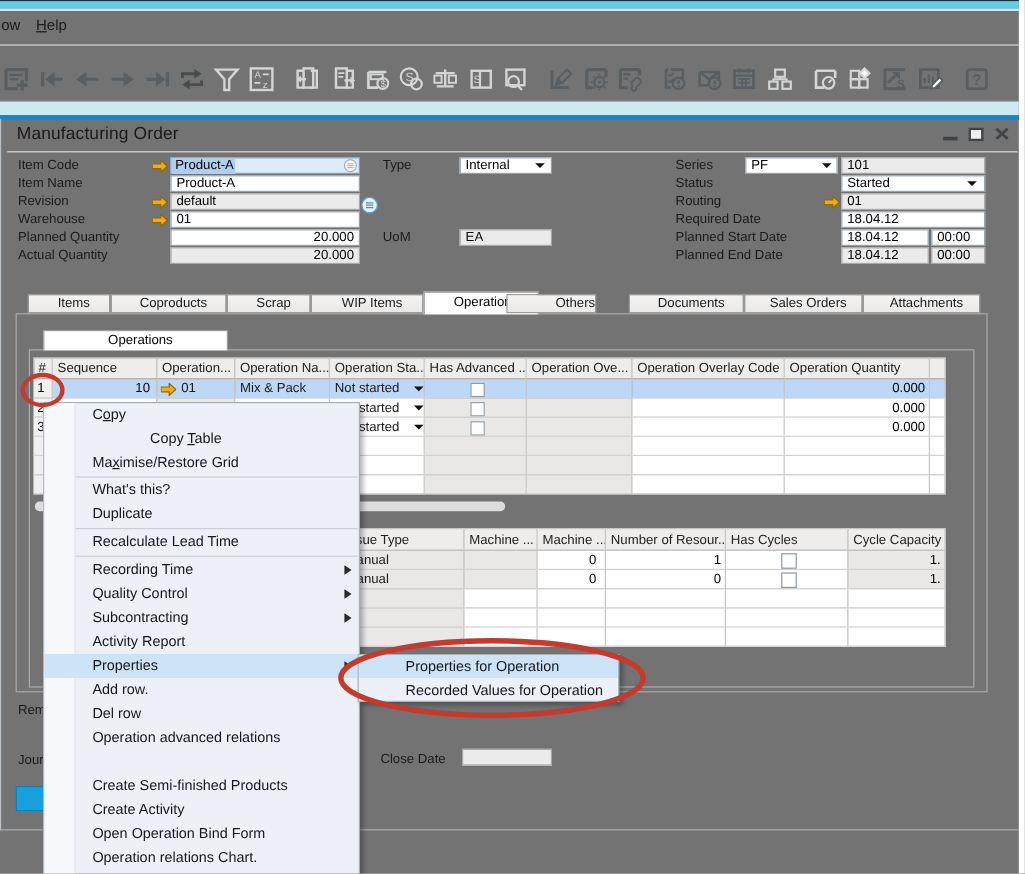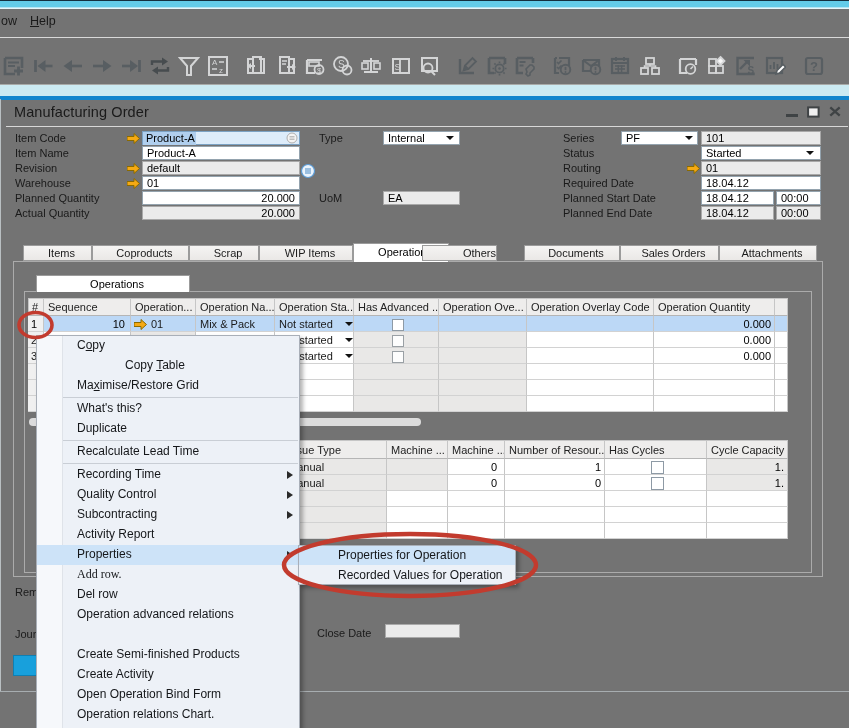--- a/index.html
+++ b/index.html
@@ -401,21 +401,21 @@
 <div style="position:absolute;left:77px;top:401px;font-size:12px;color:#15171a;white-space:pre;line-height:14px;">What's this?</div>
 <div style="position:absolute;left:77px;top:421px;font-size:12px;color:#15171a;white-space:pre;line-height:14px;">Duplicate</div>
 <div style="position:absolute;left:63px;top:440px;width:235px;height:1px;background:#c9ced5;"></div>
 <div style="position:absolute;left:77px;top:444px;font-size:12px;color:#15171a;white-space:pre;line-height:14px;">Recalculate Lead Time</div>
 <div style="position:absolute;left:63px;top:463px;width:235px;height:1px;background:#c9ced5;"></div>
 <div style="position:absolute;left:77px;top:467px;font-size:12px;color:#15171a;white-space:pre;line-height:14px;">Recording Time</div>
 <div style="position:absolute;left:77px;top:487px;font-size:12px;color:#15171a;white-space:pre;line-height:14px;">Quality Control</div>
 <div style="position:absolute;left:77px;top:507px;font-size:12px;color:#15171a;white-space:pre;line-height:14px;">Subcontracting</div>
 <div style="position:absolute;left:77px;top:527px;font-size:12px;color:#15171a;white-space:pre;line-height:14px;">Activity Report</div>
 <div style="position:absolute;left:77px;top:547px;font-size:12px;color:#15171a;white-space:pre;line-height:14px;">Properties</div>
-<div style="position:absolute;left:77px;top:567px;font-size:12px;color:#15171a;white-space:pre;line-height:14px;font-family:Liberation Serif, serif;">Add row.</div>
+<div style="position:absolute;left:77px;top:567px;font-size:12px;color:#15171a;white-space:pre;line-height:14px;">Add row.</div>
 <div style="position:absolute;left:77px;top:587px;font-size:12px;color:#15171a;white-space:pre;line-height:14px;">Del row</div>
 <div style="position:absolute;left:77px;top:607px;font-size:12px;color:#15171a;white-space:pre;line-height:14px;">Operation advanced relations</div>
 <div style="position:absolute;left:77px;top:647px;font-size:12px;color:#15171a;white-space:pre;line-height:14px;">Create Semi-finished Products</div>
 <div style="position:absolute;left:77px;top:667px;font-size:12px;color:#15171a;white-space:pre;line-height:14px;">Create Activity</div>
 <div style="position:absolute;left:77px;top:687px;font-size:12px;color:#15171a;white-space:pre;line-height:14px;">Open Operation Bind Form</div>
 <div style="position:absolute;left:77px;top:707px;font-size:12px;color:#15171a;white-space:pre;line-height:14px;">Operation relations Chart.</div>
 <div style="position:absolute;left:287px;top:471px;width:0;height:0;border-top:4px solid transparent;border-bottom:4px solid transparent;border-left:6px solid #2a2a2a;"></div>
 <div style="position:absolute;left:287px;top:491px;width:0;height:0;border-top:4px solid transparent;border-bottom:4px solid transparent;border-left:6px solid #2a2a2a;"></div>
 <div style="position:absolute;left:287px;top:511px;width:0;height:0;border-top:4px solid transparent;border-bottom:4px solid transparent;border-left:6px solid #2a2a2a;"></div>
 <div style="position:absolute;left:287px;top:551px;width:0;height:0;border-top:4px solid transparent;border-bottom:4px solid transparent;border-left:6px solid #2a2a2a;"></div>

